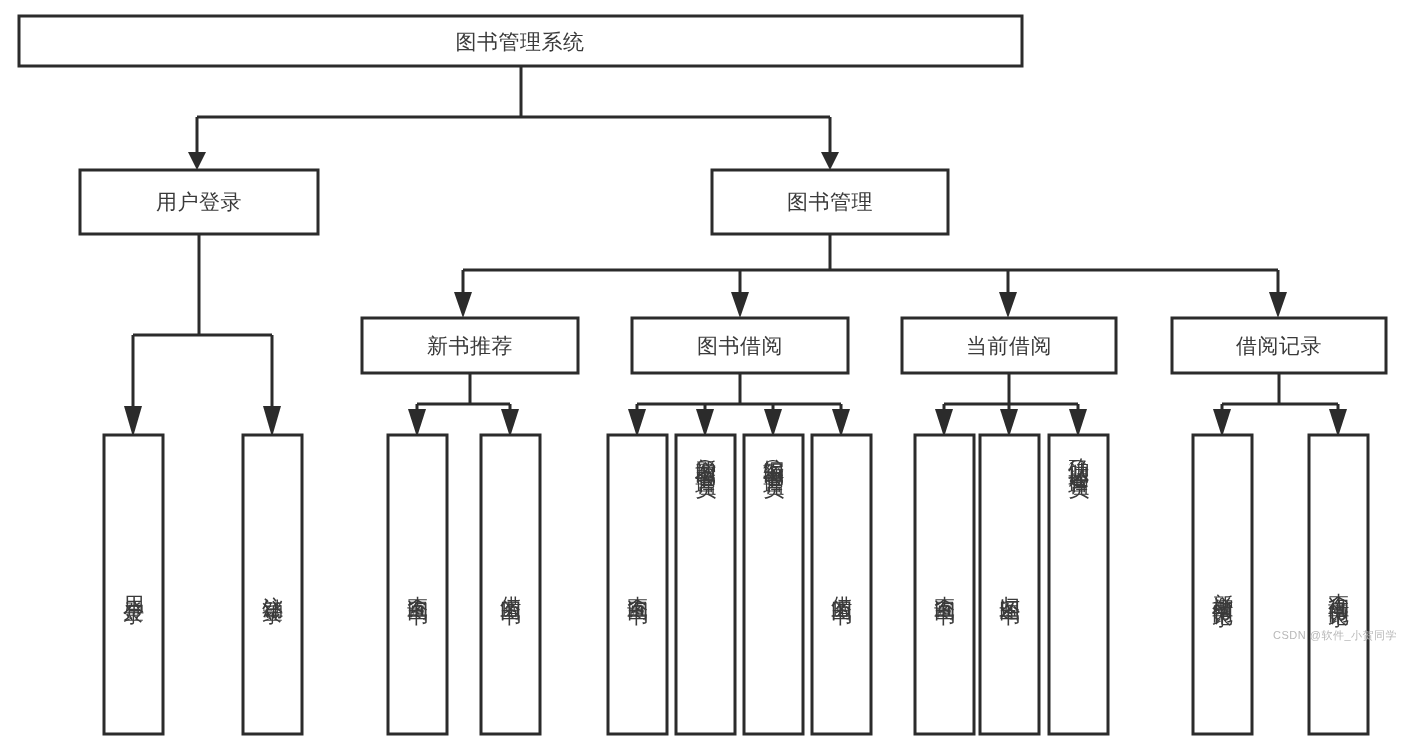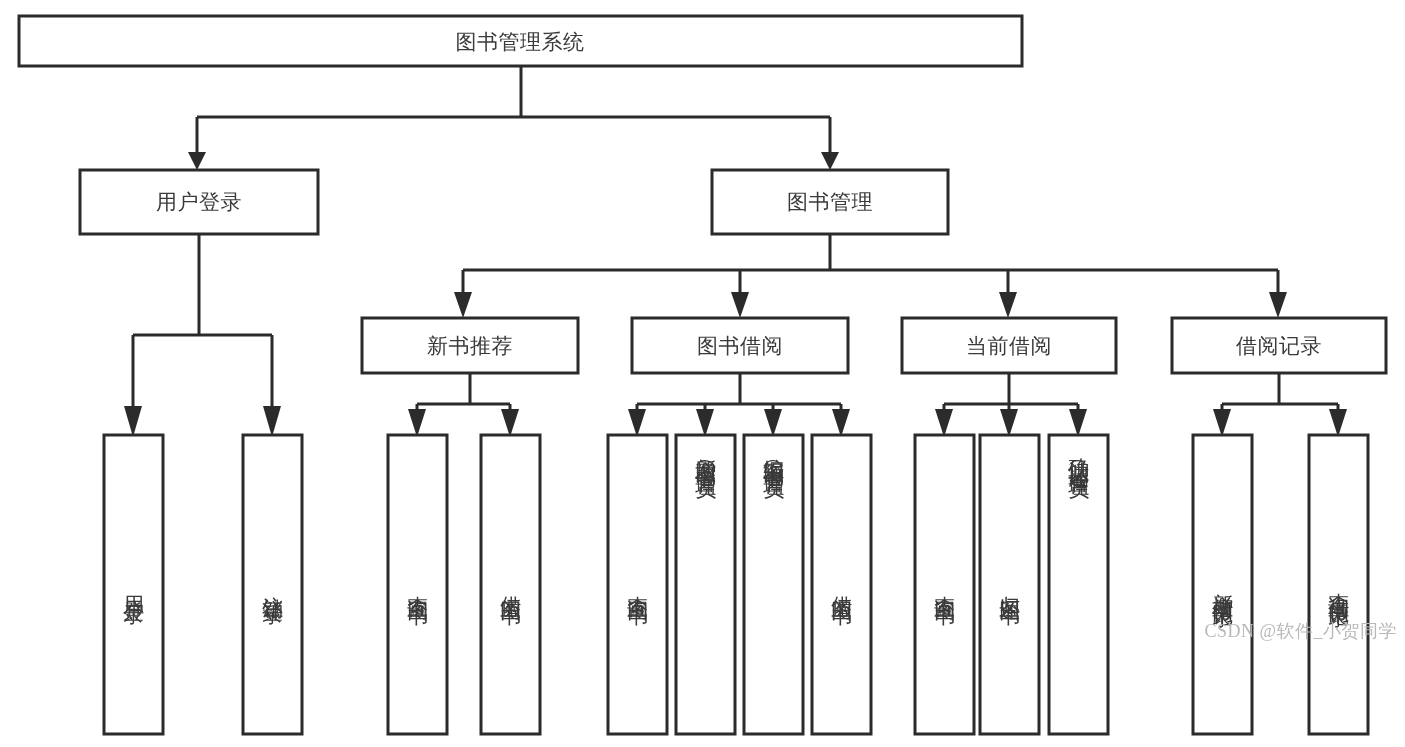--- a/index.html
+++ b/index.html
@@ -65,22 +65,22 @@
     color: #3a3a3a;
     line-height: 1.35;
     letter-spacing: 3px;
     text-align: center;
     white-space: nowrap;
   }
   .watermark {
     position: absolute;
     right: 8px;
     bottom: 4px;
-    font-family: Liberation Serif, serif;
-    font-size: 18px;
+    font-family: Liberation Sans, sans-serif;
+    font-size: 11px;
     color: #b8b8b8;
     letter-spacing: 0.5px;
     user-select: none;
     margin-top: 14px;
   }
 </style>
 </head>
 <body>
 
 <div id="diagram-root">

